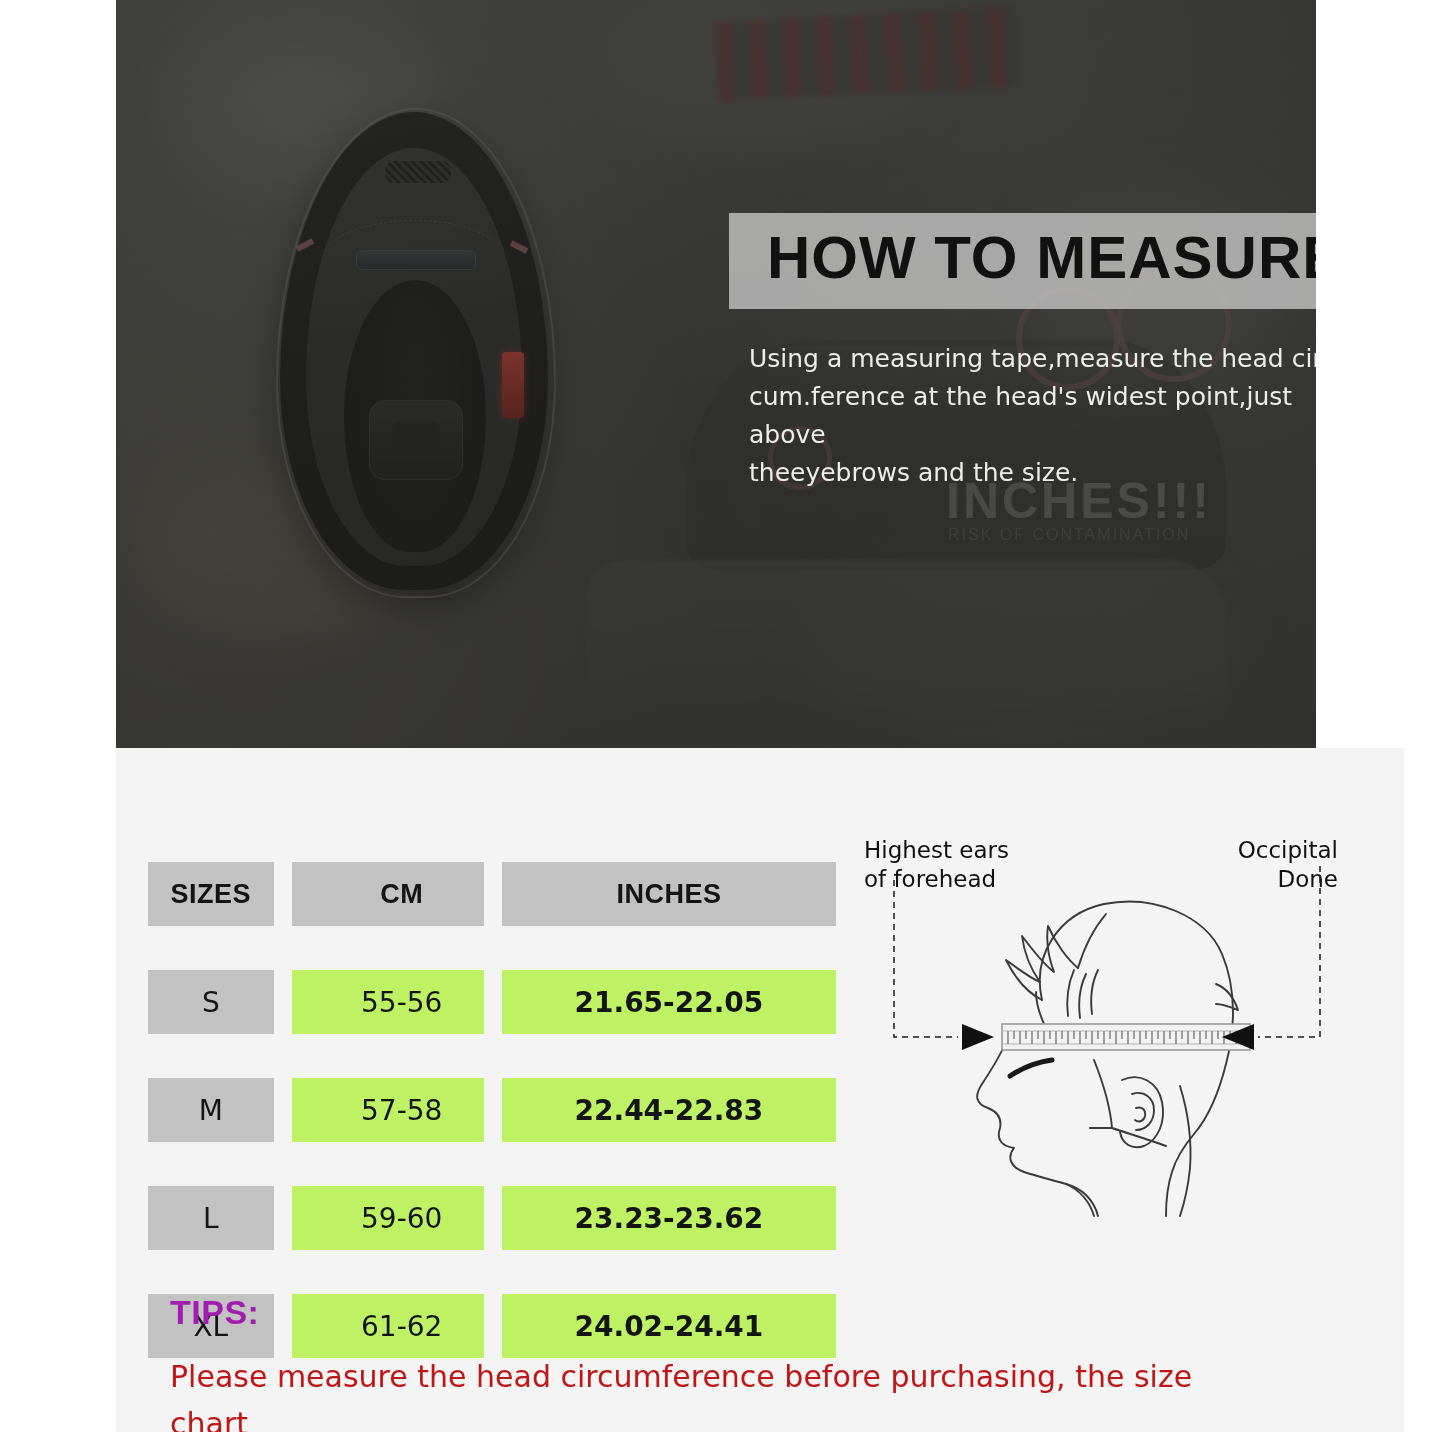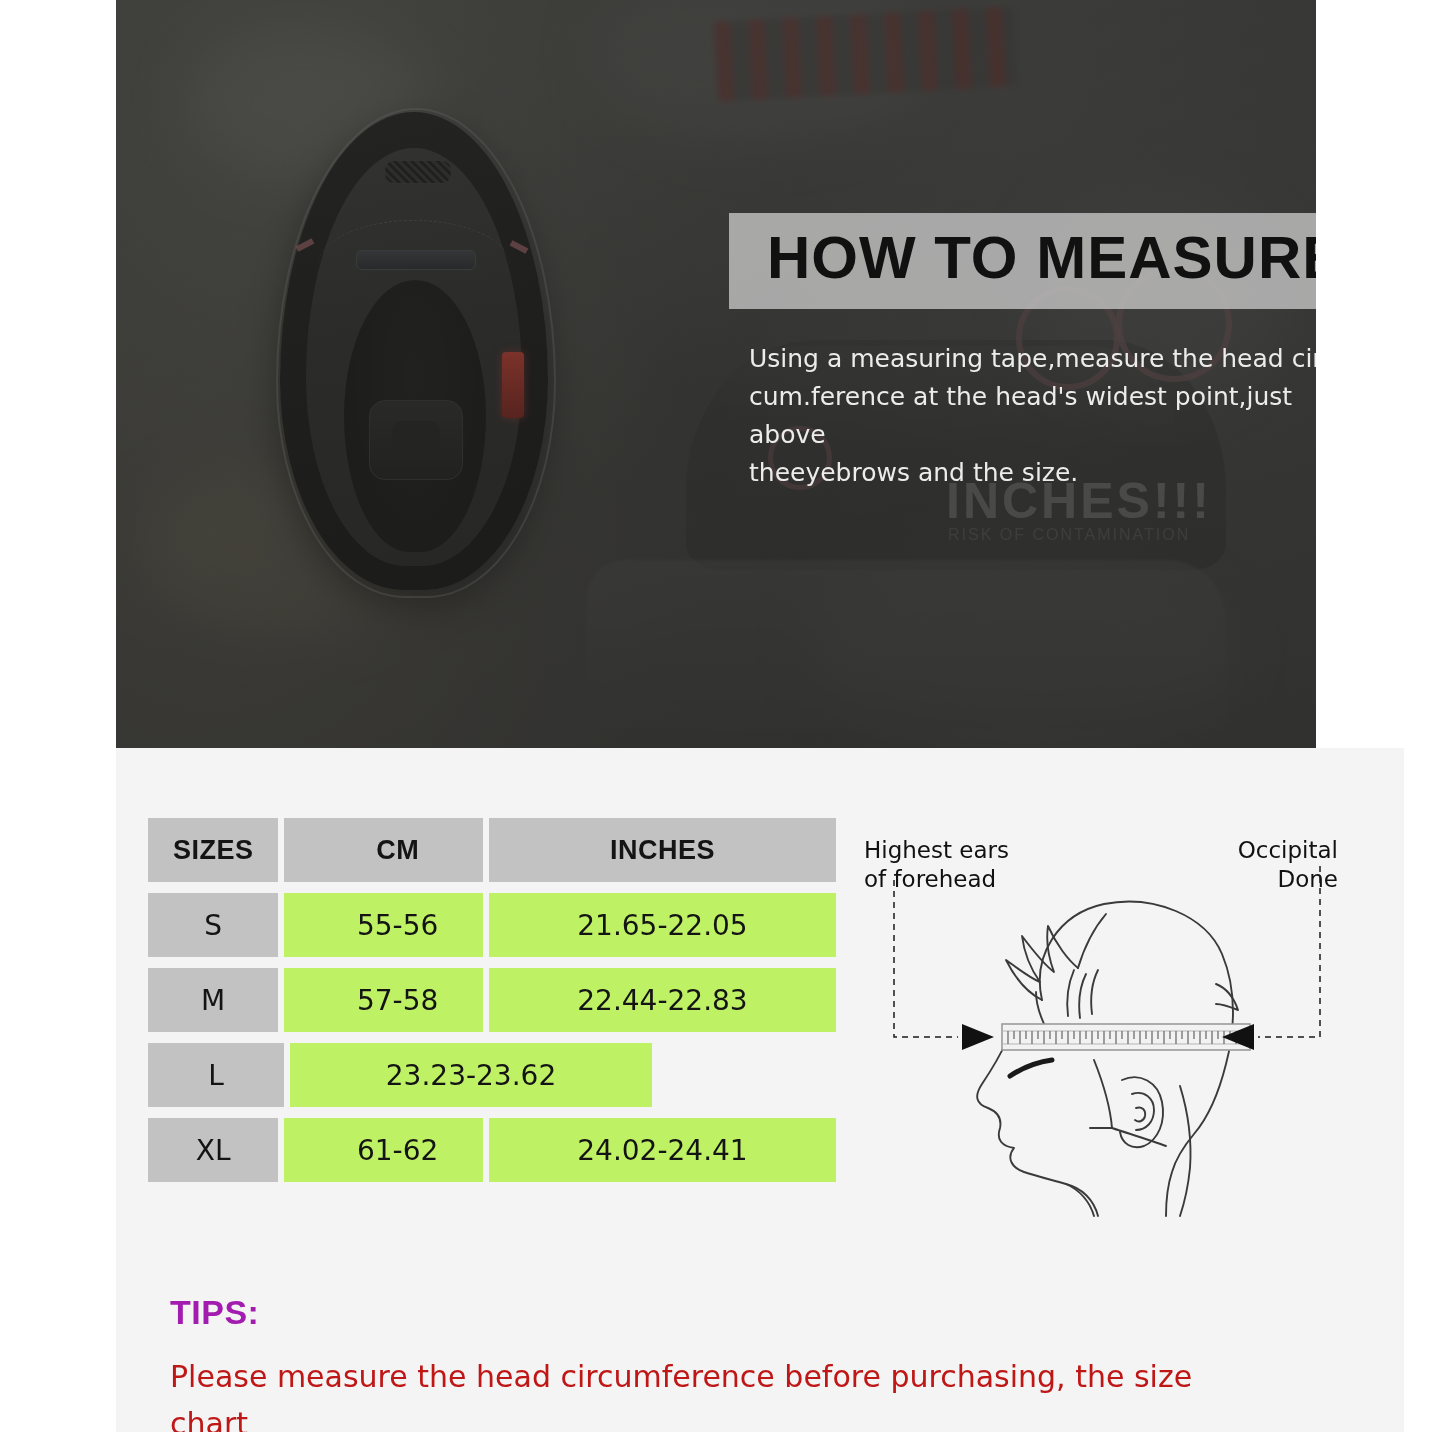--- a/index.html
+++ b/index.html
@@ -106,26 +106,26 @@
     position:absolute;left:633px;top:340px;width:600px;
     font-size:25px;line-height:38px;color:#ececec;
     font-family:"DejaVu Sans",sans-serif;
   }
 
   
   .content{position:absolute;left:116px;top:748px;width:1288px;height:684px;background:#f4f4f4;}
 
   
   .table{position:absolute;left:32px;top:70px;width:688px;}
-  .trow{display:flex;gap:6px;margin-bottom:11px;}
+  .trow{display:flex;gap:18px;margin-bottom:11px;margin-top:44px;}
   .cell{display:flex;align-items:center;justify-content:center;height:64px;
     font-size:28px;color:#141414;font-family:"DejaVu Sans",sans-serif;}
   .c-size{width:136px;}
   .c-cm{width:178px;padding-left:28px;}
-  .c-in{width:362px;}
+  .c-in{width:362px;font-weight:bold;}
   .head .cell{background:#c2c2c2;font-weight:700;font-size:27px;letter-spacing:.5px;
     font-family:"Liberation Sans",sans-serif;}
   .body .c-size{background:#c2c2c2;}
   .body .c-cm,.body .c-in{background:#bef264;}
 
   
   .diagram{position:absolute;left:738px;top:80px;width:500px;height:400px;}
   .lbl{position:absolute;font-size:23px;line-height:29px;color:#111;
     font-family:"DejaVu Sans",sans-serif;}
   .lbl-left{left:10px;top:8px;}
@@ -203,20 +203,21 @@
         <div class="cell c-cm">55-56</div>
         <div class="cell c-in">21.65-22.05</div>
       </div>
       <div class="trow body">
         <div class="cell c-size">M</div>
         <div class="cell c-cm">57-58</div>
         <div class="cell c-in">22.44-22.83</div>
       </div>
       <div class="trow body">
         <div class="cell c-size">L</div>
+        <div class="cell c-cm">59-60</div>
         <div class="cell c-in">23.23-23.62</div>
       </div>
       <div class="trow body">
         <div class="cell c-size">XL</div>
         <div class="cell c-cm">61-62</div>
         <div class="cell c-in">24.02-24.41</div>
       </div>
     </div>
 
     <div class="diagram">

